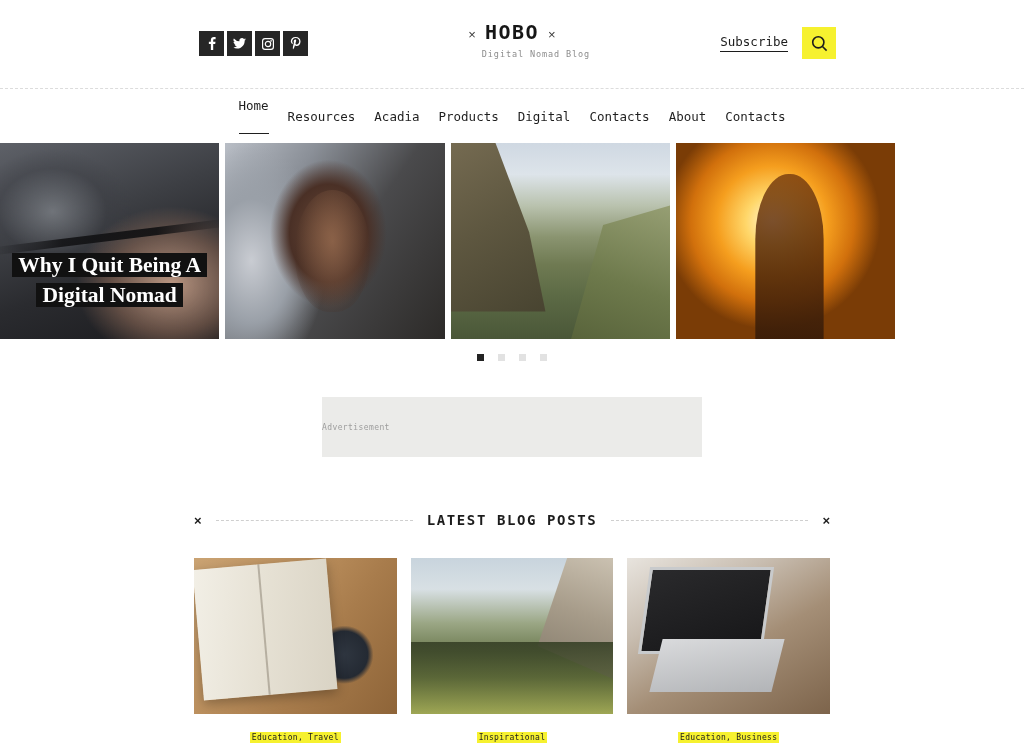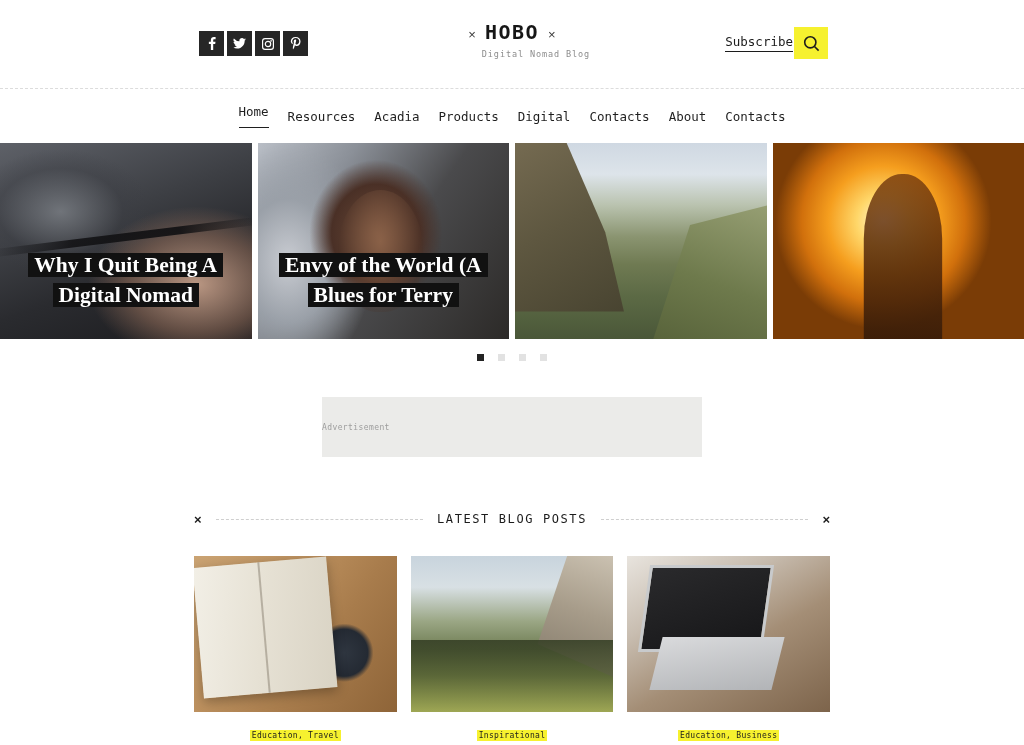--- a/index.html
+++ b/index.html
@@ -71,25 +71,25 @@
     margin-top: 7px;
     font-size: 8.5px;
     letter-spacing: 0.9px;
     color: #8c8c8c;
     font-family: "DejaVu Sans Mono", monospace;
     margin-left: 48px;
   }
 
   .header-right {
     position: absolute;
-    right: 196px;
+    right: 188px;
     top: 27px;
     display: flex;
     align-items: center;
-    gap: 1px;
+    gap: 14px;
   }
   .subscribe-link {
     font-family: "DejaVu Sans Mono", monospace;
     font-size: 12.5px;
     color: #1c1c1c;
     text-decoration: none;
     border-bottom: 1.6px solid #1c1c1c;
     padding-bottom: 2px;
     cursor: pointer;
   }
@@ -122,29 +122,29 @@
   .nav-item {
     font-family: "DejaVu Sans Mono", monospace;
     font-size: 12.5px;
     color: #1f1f1f;
     text-decoration: none;
     cursor: pointer;
     white-space: nowrap;
   }
   .nav-item.active {
     border-bottom: 1.5px solid #1f1f1f;
-    padding-bottom: 8px;
+    padding-bottom: 20px;
   }
 
   
   .slider {
     display: flex;
     gap: 6px;
     height: 196px;
-    width: 1024px;
+    width: 895px;
   }
   .slide {
     position: relative;
     flex: 1 1 0;
     overflow: hidden;
   }
   .slide-bg { position: absolute; inset: 0; }
 
   
   .bg-laptop {
@@ -290,22 +290,22 @@
     font-weight: 700;
     line-height: 1;
   }
   .sec-line {
     flex: 1 1 auto;
     border-top: 1px dashed #cfcfcf;
     height: 0;
   }
   .sec-title {
     font-family: "DejaVu Sans Mono", monospace;
-    font-size: 12px;
-    font-weight: 400;
+    font-size: 14px;
+    font-weight: 700;
     letter-spacing: 1.6px;
     color: #1c1c1c;
     white-space: nowrap;
   }
 
   
   .posts {
     display: flex;
     gap: 14px;
     width: 636px;
@@ -472,23 +472,20 @@
 
   <div class="slide">
     <div class="slide-bg bg-laptop"></div>
     <div class="slide-caption">
       <a>Why I Quit Being A Digital Nomad</a>
     </div>
   </div>
 
   <div class="slide">
     <div class="slide-bg bg-portrait"></div>
-    <div class="slide-caption">
-      <a>Envy of the World (A Blues for Terry</a>
-    </div>
   </div>
 
   <div class="slide">
     <div class="slide-bg bg-mountain"></div>
   </div>
 
   <div class="slide">
     <div class="slide-bg bg-sunset"></div>
   </div>
 </div>

